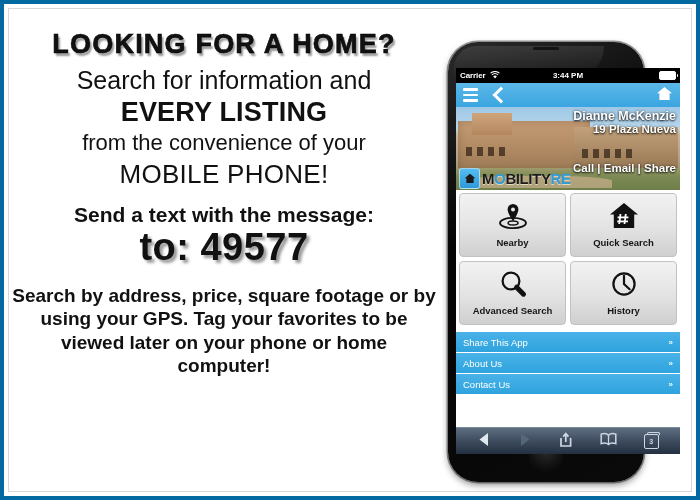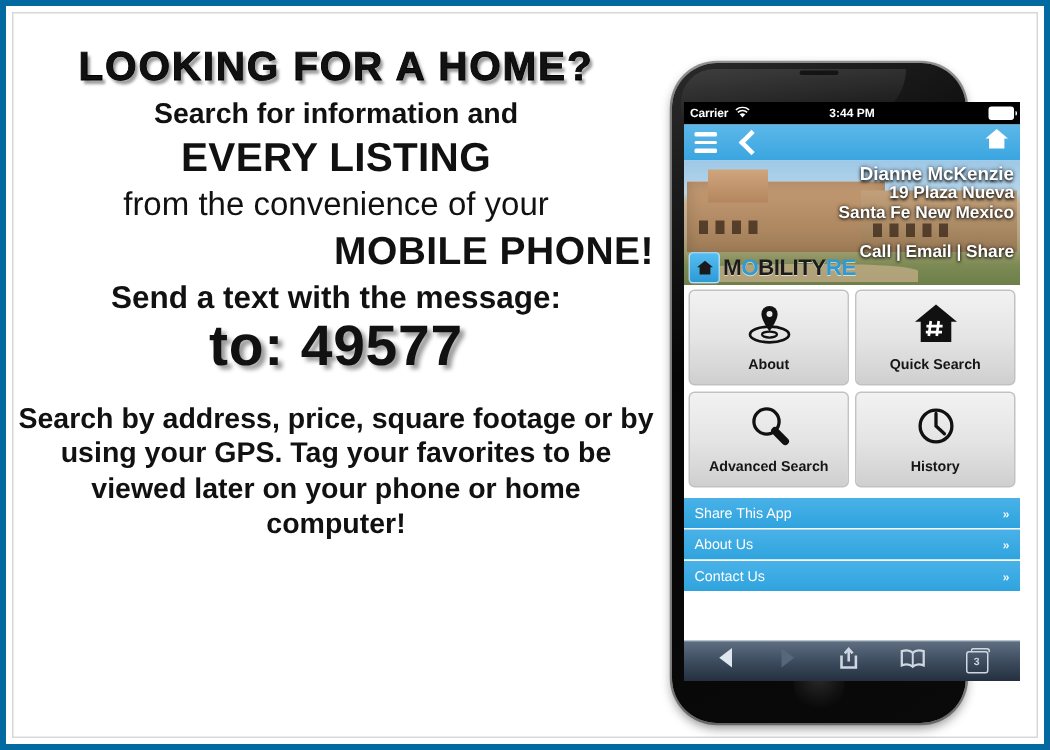--- a/index.html
+++ b/index.html
@@ -23,24 +23,24 @@
   .copy{
     position:absolute;left:8px;top:26px;width:424px;
     text-align:center;color:#111;
   }
   .headline{
     font-size:27px;font-weight:bold;letter-spacing:1.2px;
     -webkit-text-stroke:0.6px #000;
     text-shadow:2px 3px 2px rgba(0,0,0,0.40), 0 0 1px #fff;
     margin:0 0 6px 0;line-height:1.1;
   }
-  .l2{font-size:19px;font-weight:bold;line-height:1.16;margin:2px 0;}
+  .l2{font-size:25px;font-weight:normal;line-height:1.16;margin:2px 0;}
   .l3{font-size:27px;font-weight:bold;line-height:1.16;margin:1px 0 2px;letter-spacing:0.2px;}
   .l4{font-size:22px;font-weight:normal;line-height:1.18;margin:1px 0;}
-  .l5{font-size:26px;font-weight:bold;line-height:1.2;margin:3px 0 3px;letter-spacing:0.3px;text-align:right;}
+  .l5{font-size:26px;font-weight:normal;line-height:1.2;margin:3px 0 12px;letter-spacing:0.3px;}
   .l6{font-size:21px;font-weight:bold;line-height:1.2;margin:3px 0 0;}
 
   .code{
     font-size:56px;font-weight:bold;line-height:1.0;
     margin:4px 0 0 0;letter-spacing:1px;
     text-shadow:3px 4px 3px rgba(0,0,0,0.40), 0 0 2px #fff;
   }
   .shortcode{
     font-size:38px;font-weight:bold;line-height:1.05;
     margin:1px 0 0 0;letter-spacing:0.5px;
@@ -271,21 +271,20 @@
             <span></span>
             <span></span>
             <span></span>
         </div>
         <div class="ground"></div>
         <div class="path"></div>
 
         <div class="herotext">
           <div class="agent">Dianne McKenzie</div>
           <div class="addr1">19 Plaza Nueva</div>
-          <div class="addr2">Santa Fe New Mexico</div>
         </div>
         <div class="cet">Call | Email | Share</div>
 
         <div class="logo">
           <span class="lhouse">
             <svg width="12" height="11" viewBox="0 0 12 11">
               <path d="M6 0.8 L11.3 5.2 L9.6 5.2 L9.6 10 L2.4 10 L2.4 5.2 L0.7 5.2 Z" fill="#1a1a1a"></path>
             </svg>
           </span>
           <span class="ltext"><span>M</span><span class="o">O</span><span>BILITY</span><span class="re">RE</span></span>
@@ -296,21 +295,21 @@
         <div class="trow">
           <div class="tile">
             <span>
               <svg width="32" height="28" viewBox="0 0 32 28">
                 <ellipse cx="16" cy="21" rx="13" ry="5.2" fill="none" stroke="#111" stroke-width="1.8"></ellipse>
                 <ellipse cx="16" cy="21" rx="5" ry="2" fill="none" stroke="#111" stroke-width="1.5"></ellipse>
                 <path d="M16 2 a5.4 5.4 0 0 1 5.4 5.4 c0 4.2 -5.4 11.6 -5.4 11.6 s-5.4 -7.4 -5.4 -11.6 A5.4 5.4 0 0 1 16 2 Z" fill="#111"></path>
                 <circle cx="16" cy="7.4" r="2" fill="#e9e9e9"></circle>
               </svg>
             </span>
-            <span class="tlabel">About</span>
+            <span class="tlabel">Nearby</span>
           </div>
           <div class="tile">
             <span>
               <svg width="30" height="28" viewBox="0 0 30 28">
                 <path d="M15 1 L29 12.5 L25.2 12.5 L25.2 26 L4.8 26 L4.8 12.5 L1 12.5 Z" fill="#111"></path>
                 <g stroke="#fff" stroke-width="1.8">
                   <line x1="11.5" y1="12" x2="10.2" y2="22"></line>
                   <line x1="16.8" y1="12" x2="15.5" y2="22"></line>
                   <line x1="8.6" y1="15.4" x2="19.4" y2="15.4"></line>
                   <line x1="8.2" y1="19.4" x2="19" y2="19.4"></line>

